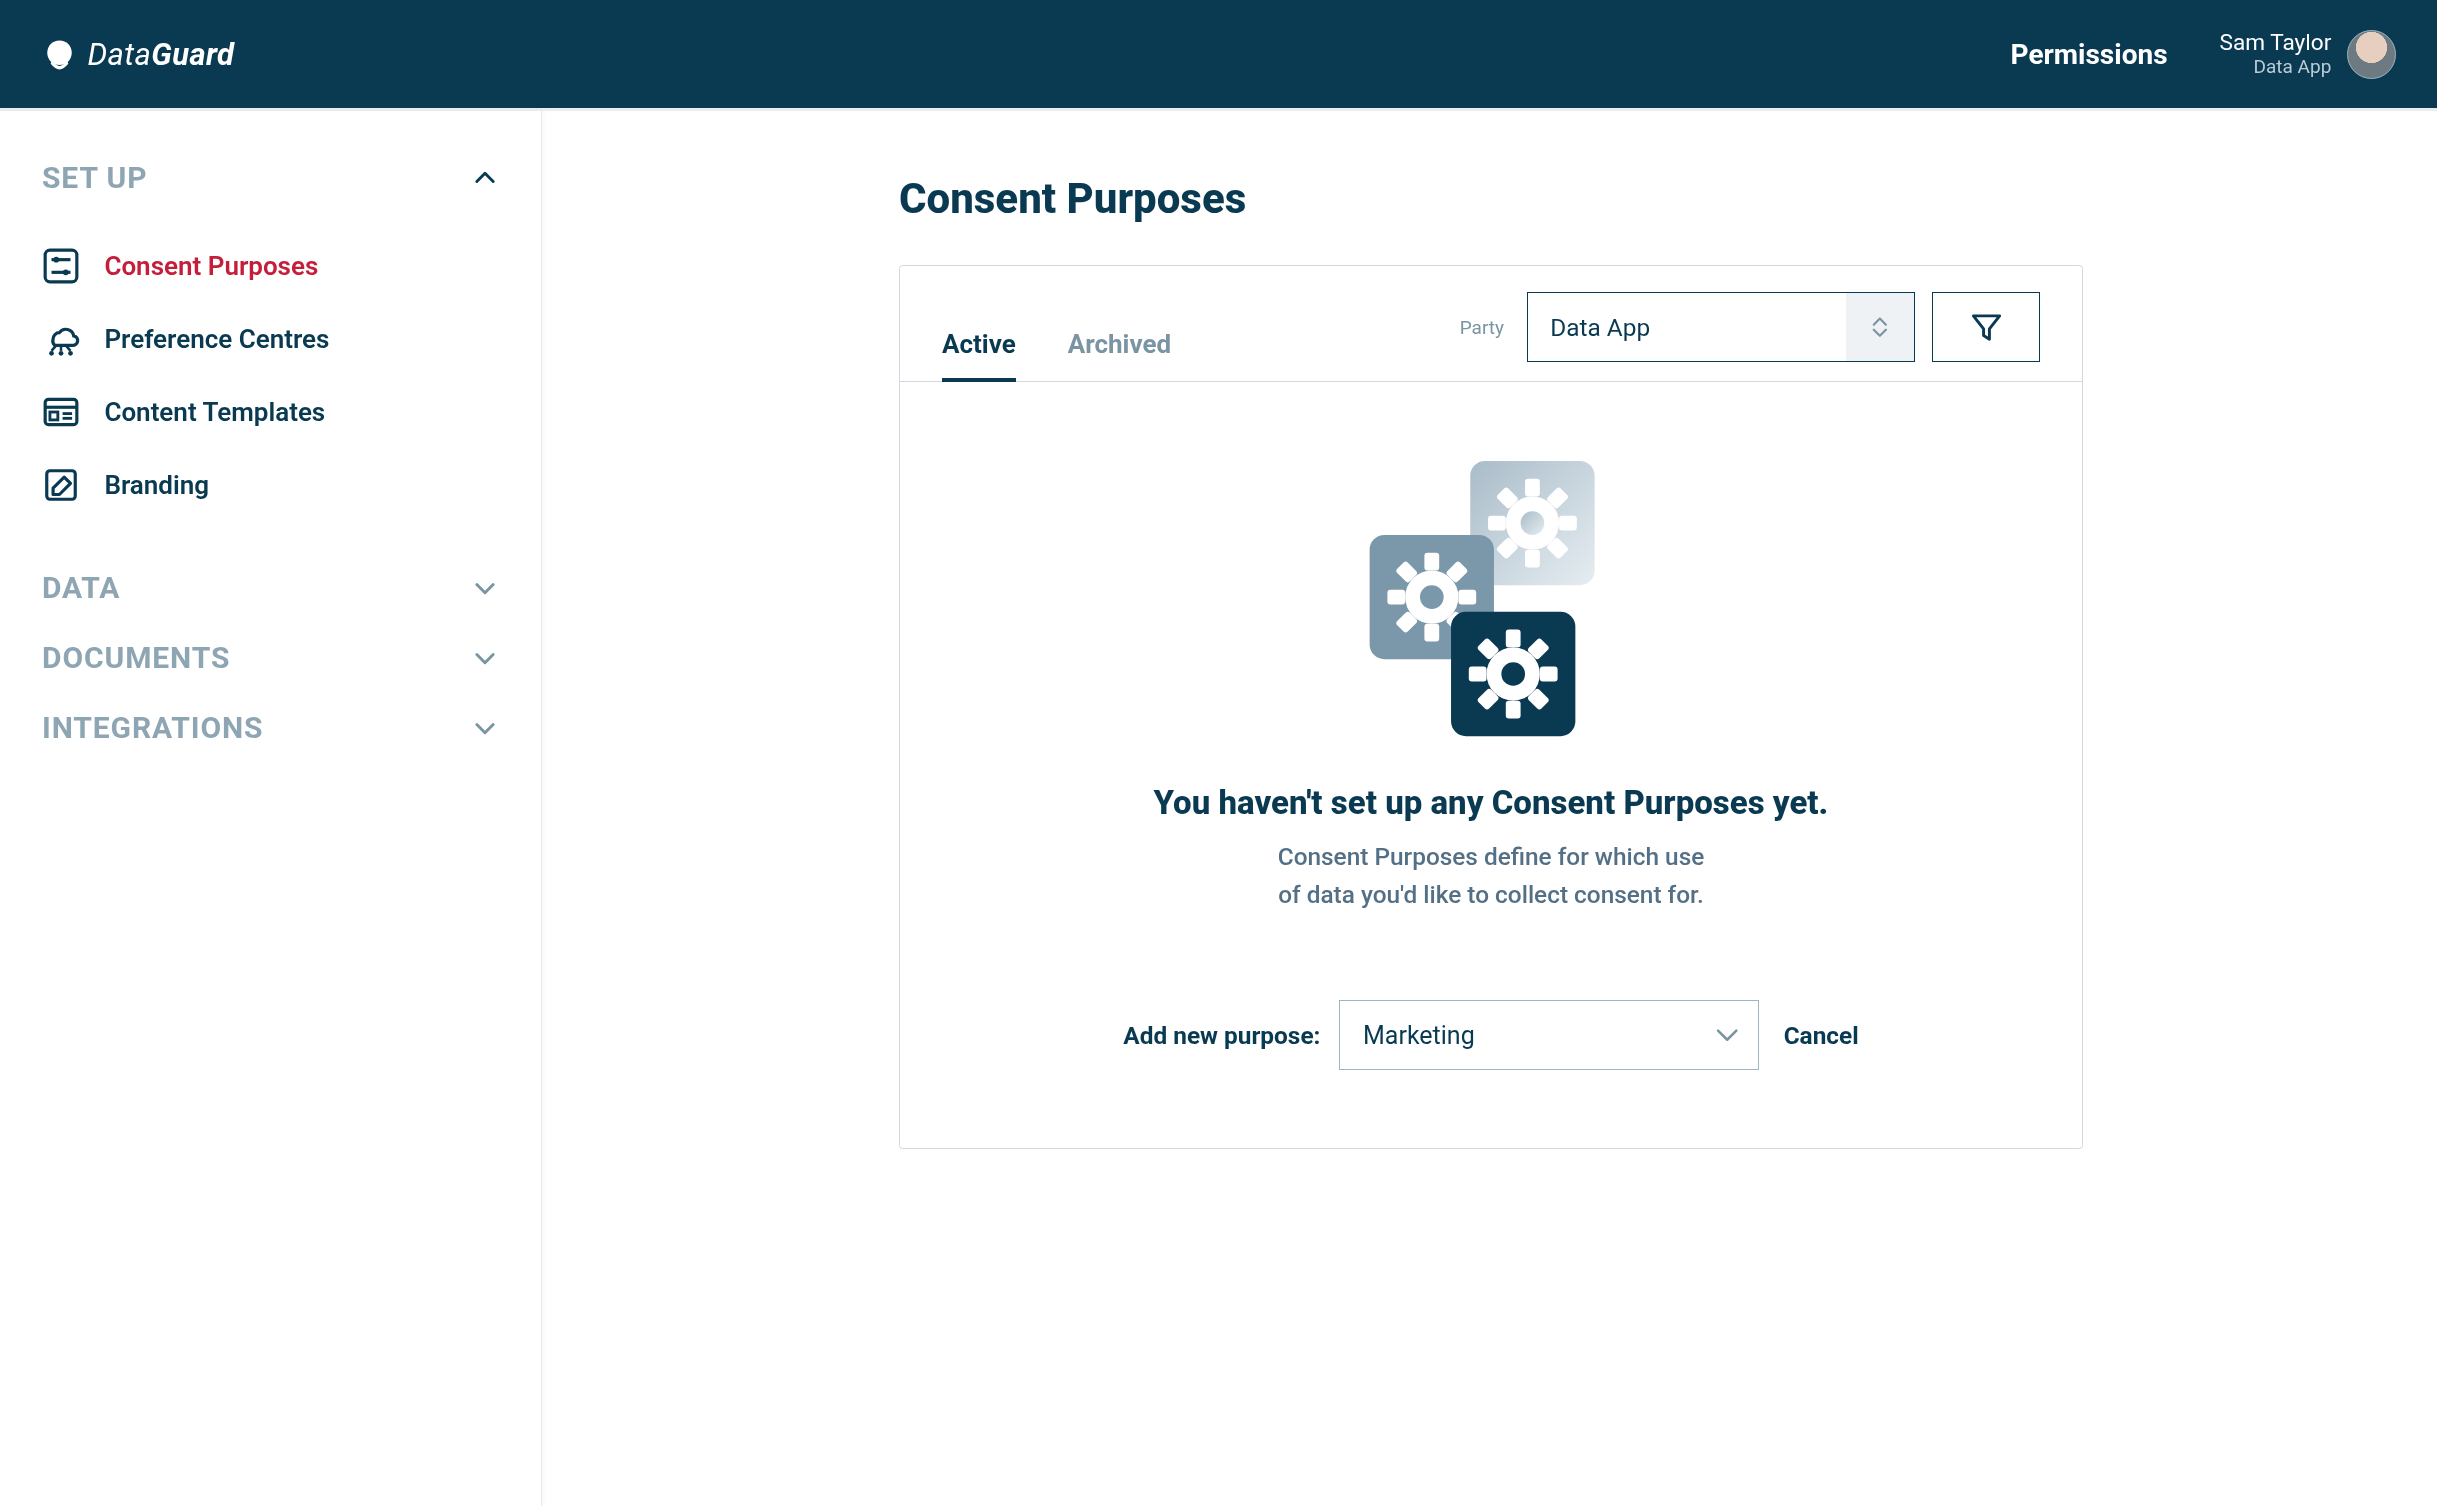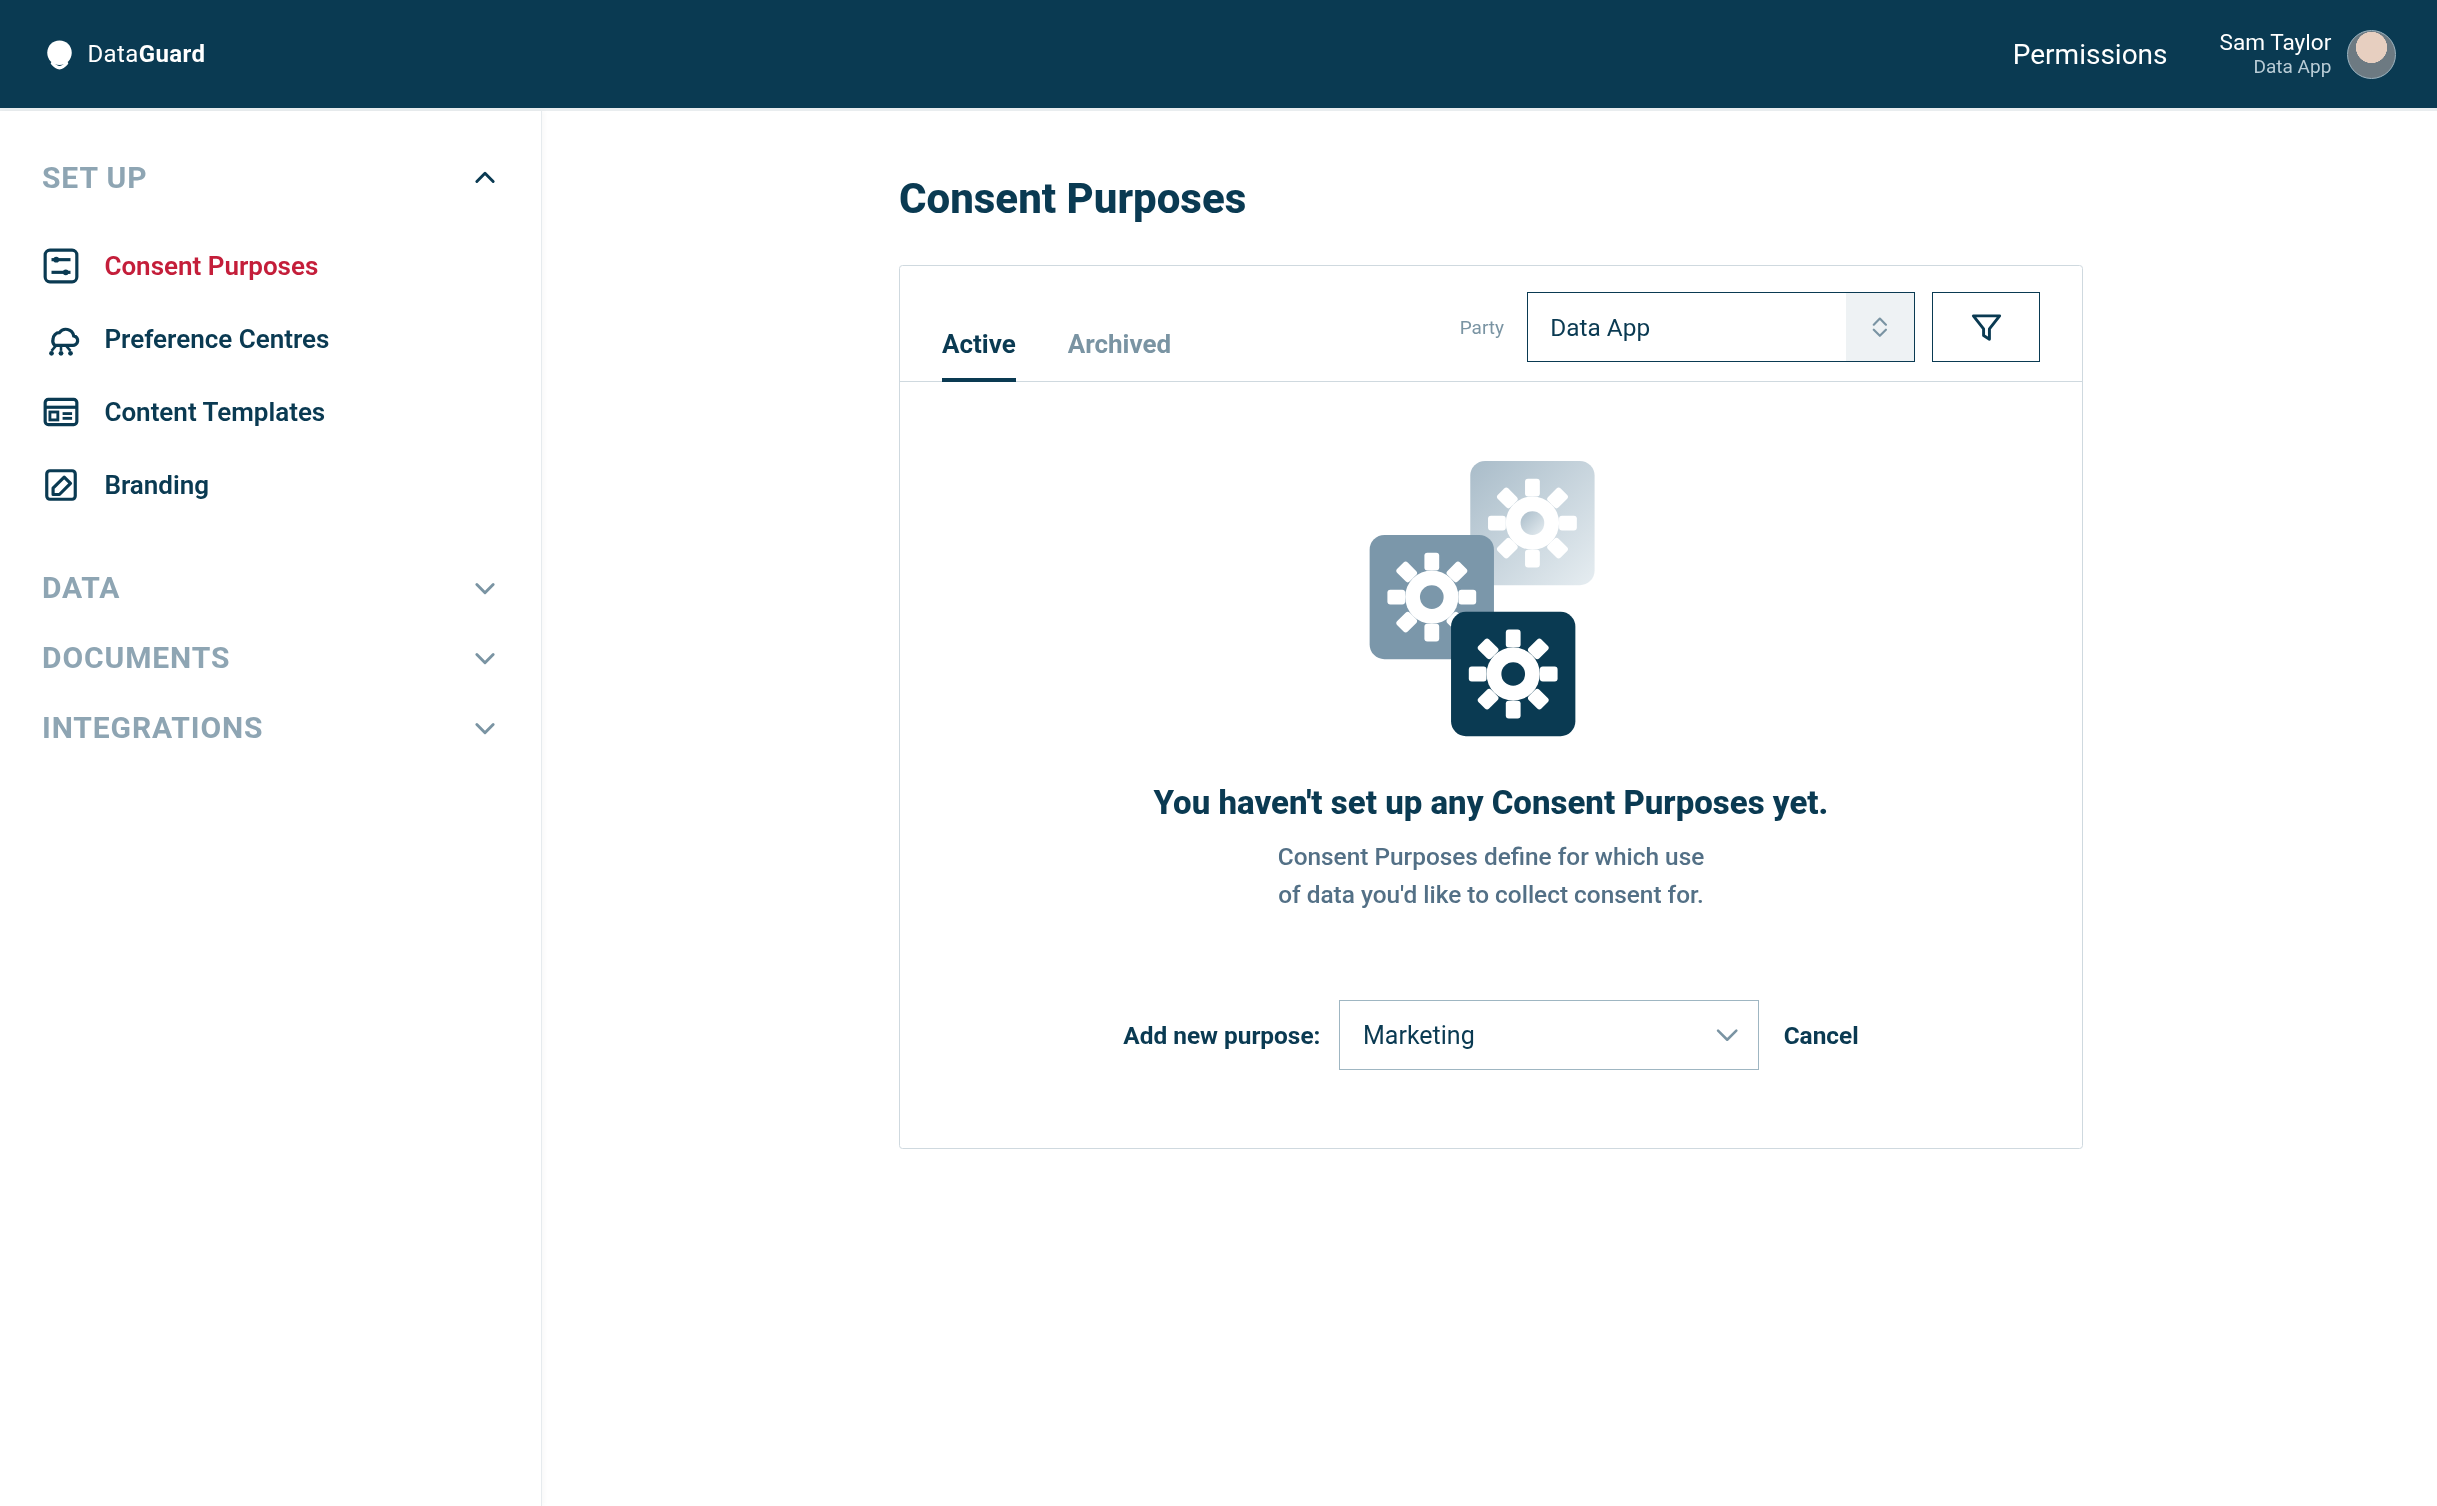--- a/index.html
+++ b/index.html
@@ -24,25 +24,25 @@
   
   .header {
     background: var(--navy);
     height: 111px;
     display: flex;
     align-items: center;
     padding: 0 42px;
     color: #fff;
     border-bottom: 3.5px solid #e9edef;
   }
-  .logo { display:flex; align-items:center; gap:10.4px; font-size:24px; font-weight:400; letter-spacing:0.4px; }
+  .logo { display:flex; align-items:center; gap:10.4px; font-size:31px; font-weight:400; letter-spacing:0.4px;font-style:italic; }
   .logo svg { width:35px; height:35px; }
   .logo .bold { font-weight:700; }
   .header-spacer { flex:1; }
-  .nav-link { font-size:28px; font-weight:400; margin-right:52px; cursor:pointer; }
+  .nav-link { font-size:28px; font-weight:700; margin-right:52px; cursor:pointer; }
   .user-block { display:flex; align-items:center; gap:15.7px; }
   .user-text { text-align:right; line-height:1.2; }
   .user-name { font-size:22.6px; font-weight:400; white-space:nowrap;}
   .user-sub { font-size:19px; color:#b9ccd6; }
   .avatar {
     width:49px; height:49px; border-radius:50%;
     background: radial-gradient(circle at 50% 35%, #e7cfc0 0 40%, #6d7a82 41% 100%);
     border:1.7px solid #9fb6c2;
   }
   

